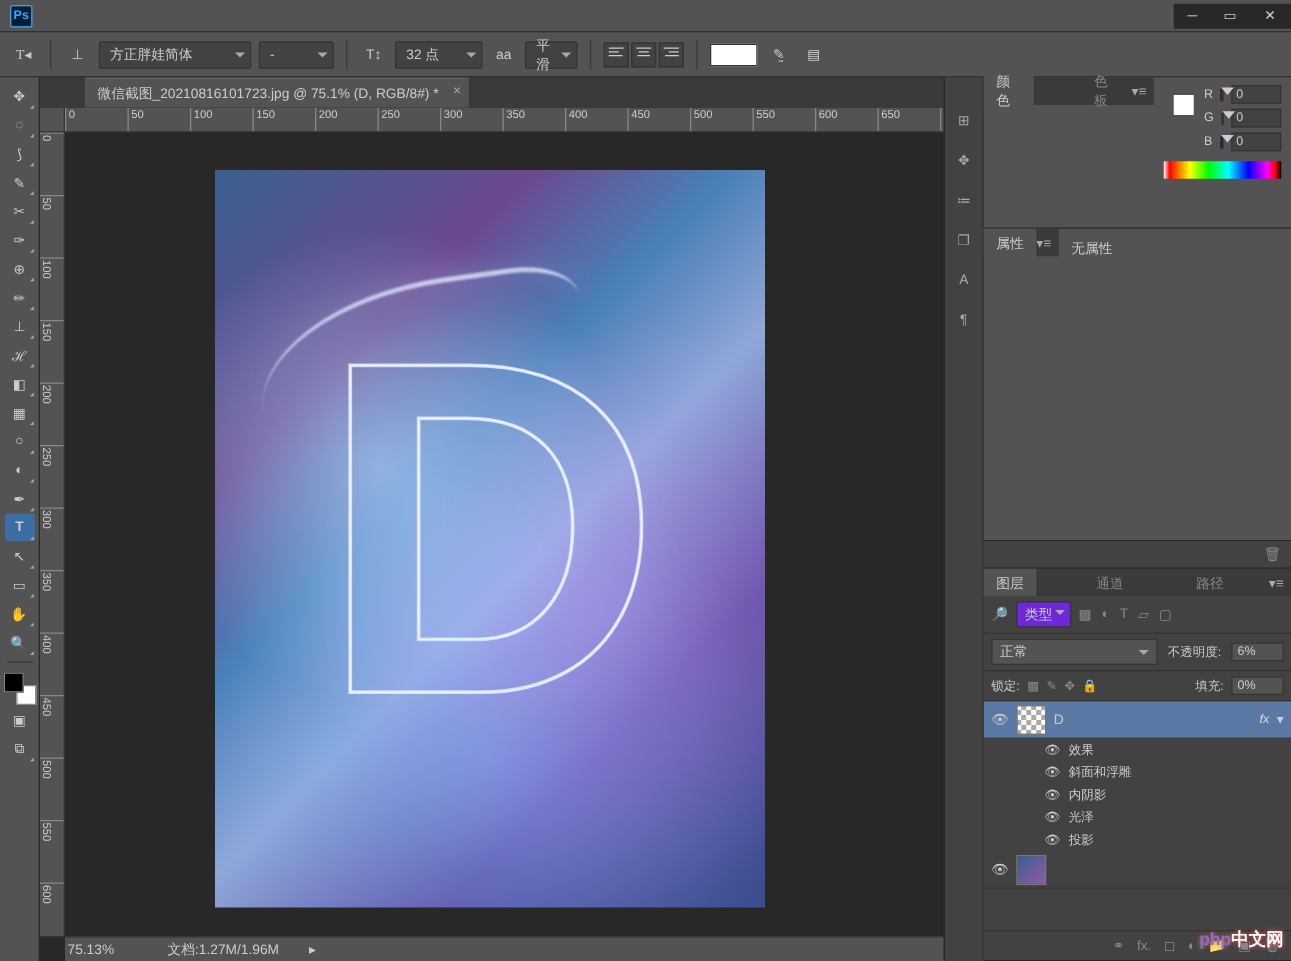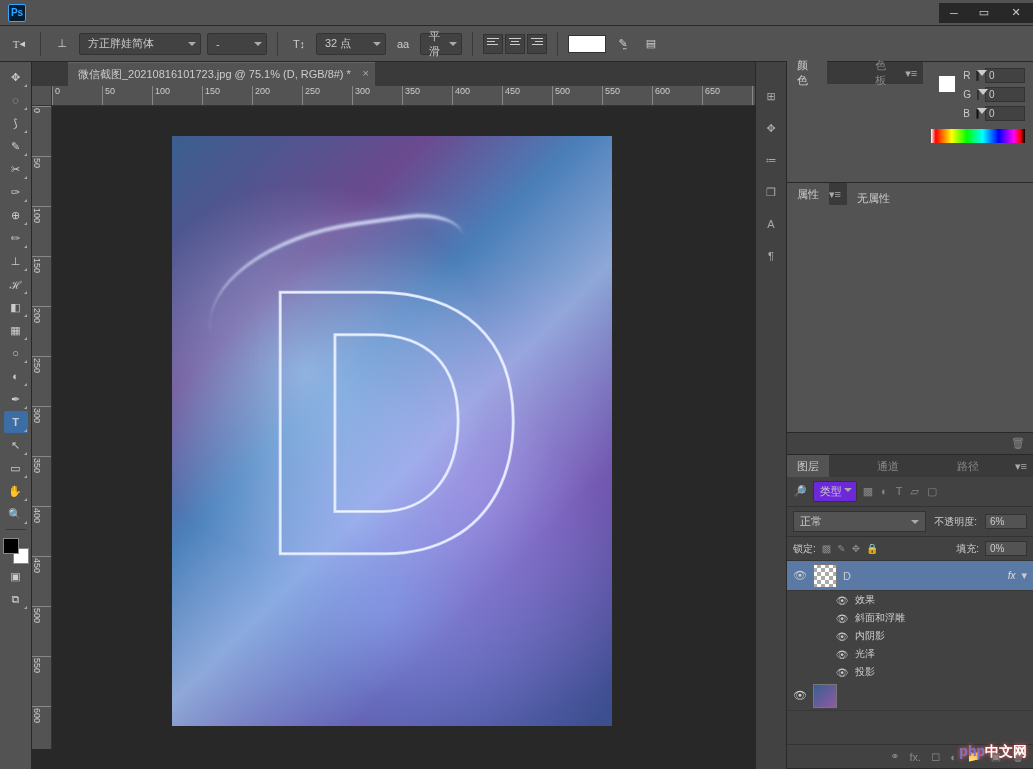--- a/index.html
+++ b/index.html
@@ -248,20 +248,25 @@
           <div class="tick">500</div>
           <div class="tick">550</div>
           <div class="tick">600</div>
         </div>
       <div class="canvas-scroll">
         <div class="canvas">
           <div class="swoosh"></div>
           <div class="d-letter">D</div>
         </div>
       </div>
+      <div class="statusbar-doc">
+        <span class="zoom-box">75.13%</span>
+        <span>文档:1.27M/1.96M</span>
+        <span style="margin-left:4px">▸</span>
+      </div>
     </div>
   </div>
 
   <div class="iconstrip">
     <div class="strip-icon">⊞</div>
     <div class="strip-icon">✥</div>
     <div class="strip-icon">≔</div>
     <div class="strip-icon">❐</div>
     <div class="strip-icon">A</div>
     <div class="strip-icon">¶</div>

